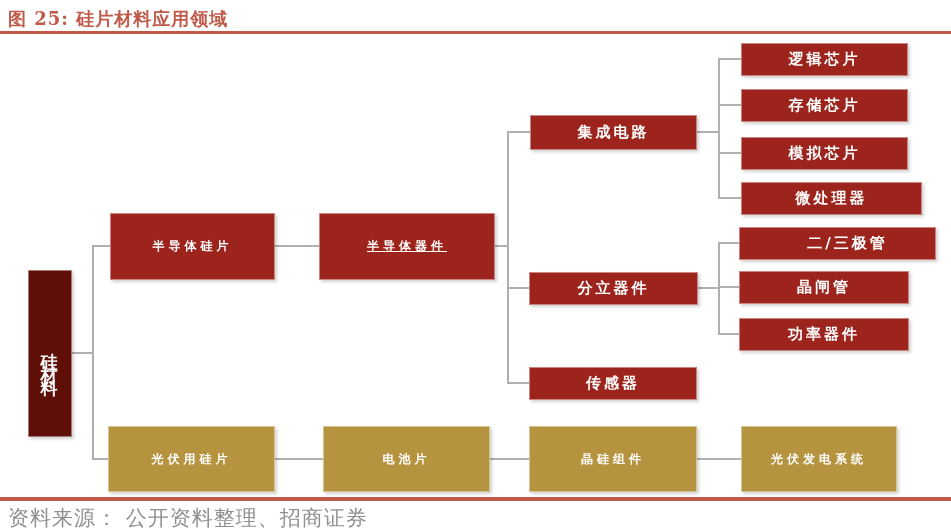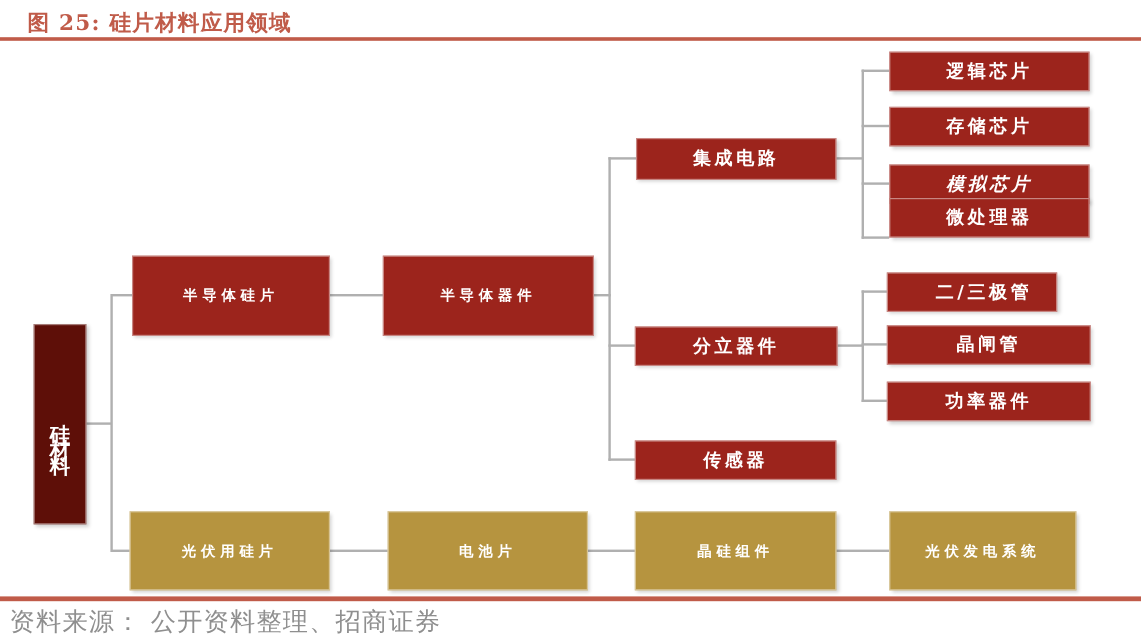--- a/index.html
+++ b/index.html
@@ -1,21 +1,21 @@
 <!DOCTYPE html>
 <html style="--accent: #c05b49; --dark_red: #5e0f08; --red: #9c241c; --gold: #b6943f; --line: #b0b0b0; --source_gray: #8f8f8f;"><head>
 <meta charset="utf-8">
 <style>
   html,body{margin:0;padding:0;background:#ffffff;}
   .canvas{
     position:relative;width:951px;height:530px;background:#fff;overflow:hidden;
     font-family:"DejaVu Serif","Liberation Serif",serif;
   }
   .fig-title{
-    position:absolute;left:23px;top:7px;
+    position:absolute;left:8px;top:7px;
     font-size:18px;font-weight:bold;color:var(--accent,#c05b49);
     letter-spacing:1px;white-space:nowrap;
   }
   .rule{position:absolute;left:0;width:951px;background:var(--accent,#c05b49);}
   .rule.top{top:31px;height:3px;}
   .rule.bottom{top:497px;height:4px;}
   .source{
     position:absolute;left:8px;top:504px;
     font-size:21px;color:var(--source_gray,#8f8f8f);letter-spacing:1px;white-space:nowrap;
   }
@@ -31,29 +31,29 @@
   .node.big{font-size:12px;letter-spacing:4px;}
   .node.small{font-size:15px;letter-spacing:3px;}
   .node.vertical{
     writing-mode:vertical-lr;text-orientation:upright;
     font-size:17px;letter-spacing:13px;padding-top:10px;
   }
   .line{position:absolute;background:var(--line,#b0b0b0);}
   
   #n-root{left:28px;top:270px;width:44px;height:167px;}
   #n-semi-wafer{left:110px;top:213px;width:165px;height:67px;}
-  #n-semi-device{left:319px;top:213px;width:176px;height:67px;}
+  #n-semi-device{left:319px;top:213px;width:176px;height:67px;text-decoration:underline;}
   #n-ic{left:530px;top:115px;width:167px;height:35px;}
   #n-discrete{left:529px;top:272px;width:169px;height:33px;}
   #n-sensor{left:529px;top:367px;width:168px;height:33px;}
   #n-logic{left:741px;top:43px;width:167px;height:33px;}
   #n-memory{left:741px;top:89px;width:167px;height:33px;}
-  #n-analog{left:741px;top:137px;width:167px;height:33px;font-style:italic;}
-  #n-mpu{left:741px;top:165px;width:167px;height:33px;}
-  #n-diode{left:739px;top:227px;width:142px;height:33px;padding-left:20px;}
+  #n-analog{left:741px;top:137px;width:167px;height:33px;}
+  #n-mpu{left:741px;top:182px;width:181px;height:33px;}
+  #n-diode{left:739px;top:227px;width:197px;height:33px;padding-left:20px;}
   #n-thyristor{left:739px;top:271px;width:170px;height:33px;}
   #n-power{left:739px;top:318px;width:170px;height:33px;}
   #n-pv-wafer{left:108px;top:426px;width:167px;height:66px;}
   #n-cell{left:323px;top:426px;width:167px;height:66px;}
   #n-module{left:529px;top:426px;width:168px;height:66px;}
   #n-pv-system{left:741px;top:426px;width:156px;height:66px;}
   
   #c-h1{left:72px;top:352px;width:21px;height:2px;}
   #c-h2{left:93px;top:245px;width:17px;height:2px;}
   #c-h3{left:93px;top:458px;width:15px;height:2px;}

